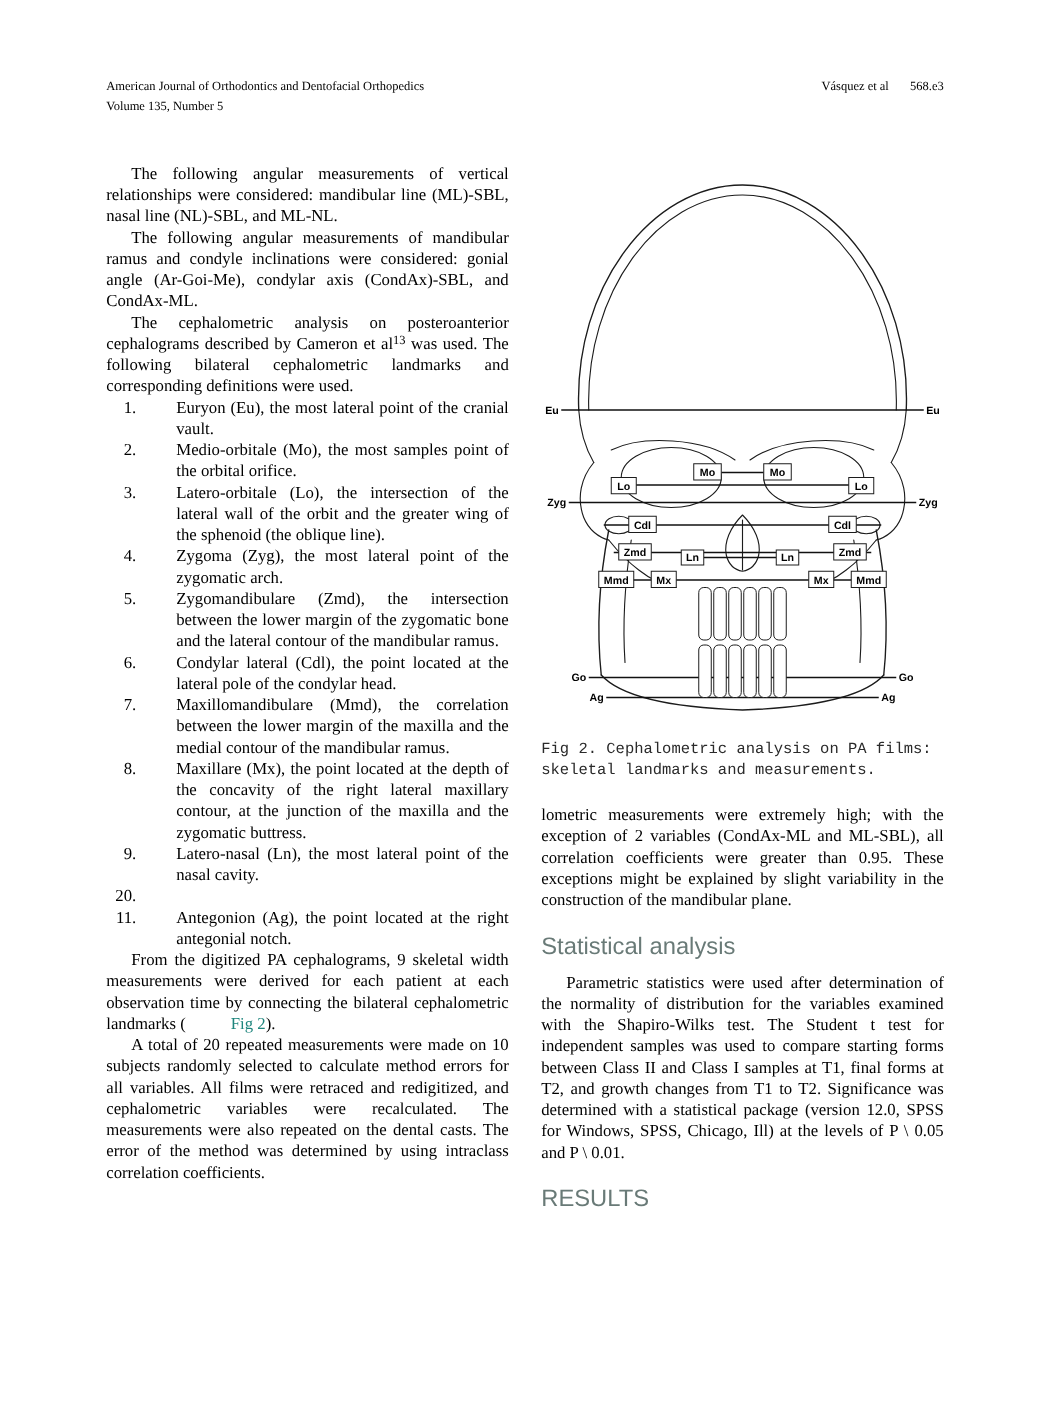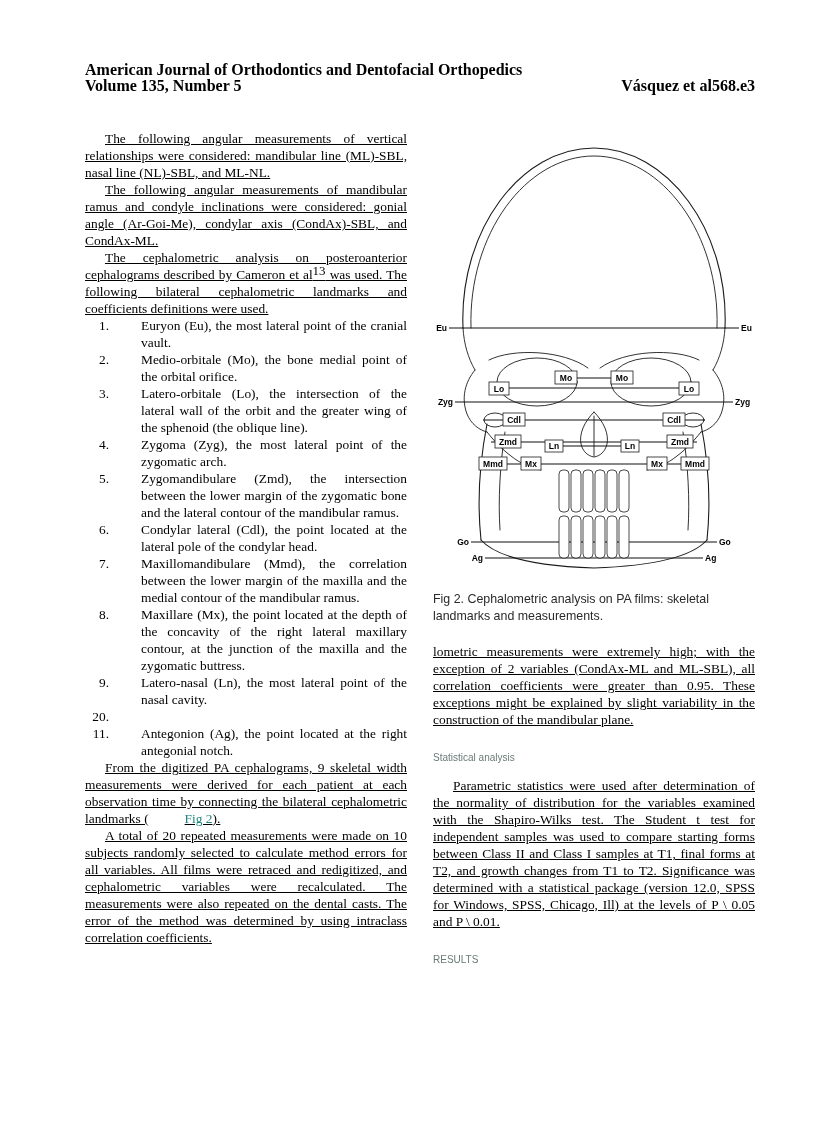--- a/index.html
+++ b/index.html
@@ -10,48 +10,48 @@
     position: relative;
     overflow: hidden;
   }
   .page {
     box-sizing: border-box;
     width: 838px; height: 1122px;
     padding: 62px 83px 0 85px;
   }
   
   .running-head {
-    display: flex; justify-content: space-between; align-items: flex-end;
-    font-size: 16px; line-height: 15.5px; font-weight: bold;
+    display: flex; justify-content: space-between; align-items: flex-start;
+    font-size: 10px; line-height: 15.5px;
   }
   .running-head .left div { white-space: nowrap; }
   .running-head .right { white-space: nowrap; }
-  .running-head .right .pagenum { }
+  .running-head .right .pagenum { margin-left: 17px; }
 
   
   .columns { display: flex; gap: 26px; margin-top: 37px; }
   .col { width: 322px; flex: 0 0 322px; font-size: 13.4px; line-height: 17px; }
 
-  p.para { margin: 0; text-align: justify; text-indent: 20px; text-decoration: underline; }
+  p.para { margin: 0; text-align: justify; text-indent: 20px; }
   p.para.noindent { text-indent: 0; }
-  .sup { font-size: 13px; vertical-align: 4px; line-height: 0; }
+  .sup { font-size: 10px; vertical-align: 4px; line-height: 0; }
 
   .link { color: var(--link-color, #1e857d); text-decoration: none; cursor: pointer; margin-left: 36px; }
 
   
   .deflist { margin: 0; }
   .list-item { display: flex; }
   .list-num { width: 24px; flex: 0 0 24px; text-align: right; }
   .list-text { margin-left: 32px; flex: 1; text-align: justify; }
 
   
   .figure-block { width: 322px; }
   .figure-block svg { display: block; }
   .fig-caption {
-    font-family: Liberation Sans, sans-serif;
+    font-family: Liberation Mono, monospace;
     font-size: 12.4px; line-height: 16.5px;
     color: #2a2a2a;
     margin: 11px 0 19px 0;
     text-align: left;
   }
   .fig-label { }
 
   
   .anat { fill: none; stroke: #1c1c1c; stroke-width: 1.1; stroke-linecap: round; }
   .anat-thin { fill: none; stroke: #1c1c1c; stroke-width: 0.9; stroke-linecap: round; }
@@ -59,21 +59,21 @@
   .tooth { fill: #ffffff; stroke: #1c1c1c; stroke-width: 0.8; }
   .lblbox { fill: #ffffff; stroke: #1c1c1c; stroke-width: 0.8; }
   .lbltxt {
     font-family: "Liberation Sans", sans-serif;
     font-size: 8.5px; font-weight: 700; fill: #000;
   }
 
   
   .subheading {
     font-family: "Liberation Sans", sans-serif;
-    font-size: 10px; line-height: 17px;
+    font-size: 19px; line-height: 17px;
     color: var(--heading-color, #697a77);
     margin: 21px 0 11px 0;
     font-weight: 400;
   }
 </style>
 </head>
 <body>
 
 <div class="page">
 
@@ -85,30 +85,30 @@
     <div class="right">
       <span>Vásquez et al</span><span class="pagenum">568.e3</span>
     </div>
   </div>
 
   <div class="columns">
 
     <div class="col">
       <p class="para">The following angular measurements of vertical relationships were considered: mandibular line (ML)-SBL, nasal line (NL)-SBL, and ML-NL.</p>
       <p class="para">The following angular measurements of mandibular ramus and condyle inclinations were considered: gonial angle (Ar-Goi-Me), condylar axis (CondAx)-SBL, and CondAx-ML.</p>
-      <p class="para"><span>The cephalometric analysis on posteroanterior cephalograms described by Cameron et al</span><span class="sup">13</span><span> was used. The following bilateral cephalometric landmarks and coefficients definitions were used.</span></p>
+      <p class="para"><span>The cephalometric analysis on posteroanterior cephalograms described by Cameron et al</span><span class="sup">13</span><span> was used. The following bilateral cephalometric landmarks and corresponding definitions were used.</span></p>
 
       <div class="deflist">
         <div class="list-item">
           <div class="list-num">1.</div>
           <div class="list-text">Euryon (Eu), the most lateral point of the cranial vault.</div>
         </div>
         <div class="list-item">
           <div class="list-num">2.</div>
-          <div class="list-text">Medio-orbitale (Mo), the bone medial point of the orbital orifice.</div>
+          <div class="list-text">Medio-orbitale (Mo), the most samples point of the orbital orifice.</div>
         </div>
         <div class="list-item">
           <div class="list-num">3.</div>
           <div class="list-text">Latero-orbitale (Lo), the intersection of the lateral wall of the orbit and the greater wing of the sphenoid (the oblique line).</div>
         </div>
         <div class="list-item">
           <div class="list-num">4.</div>
           <div class="list-text">Zygoma (Zyg), the most lateral point of the zygomatic arch.</div>
         </div>
         <div class="list-item">

